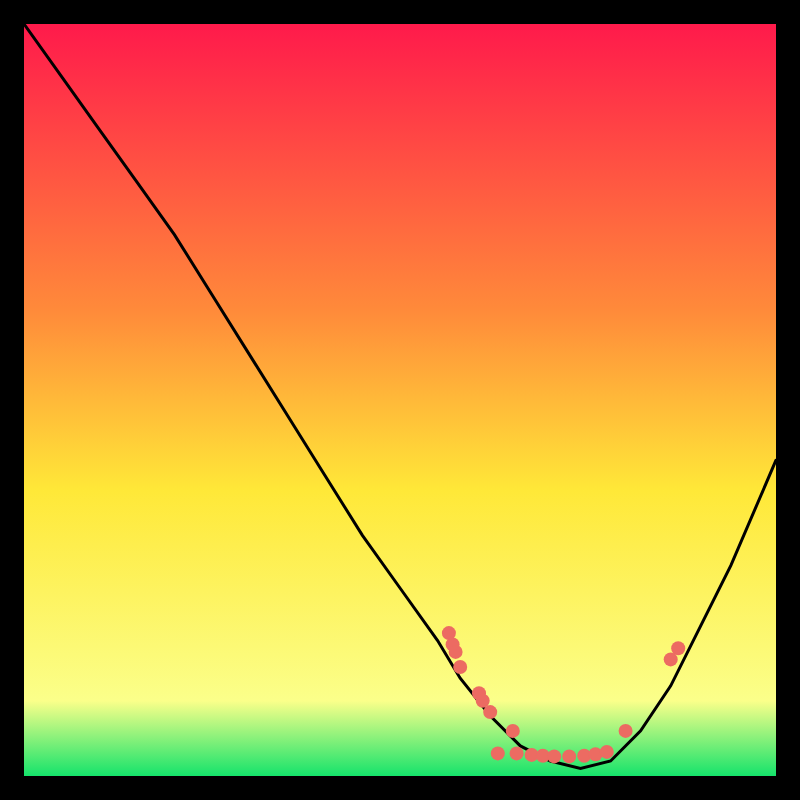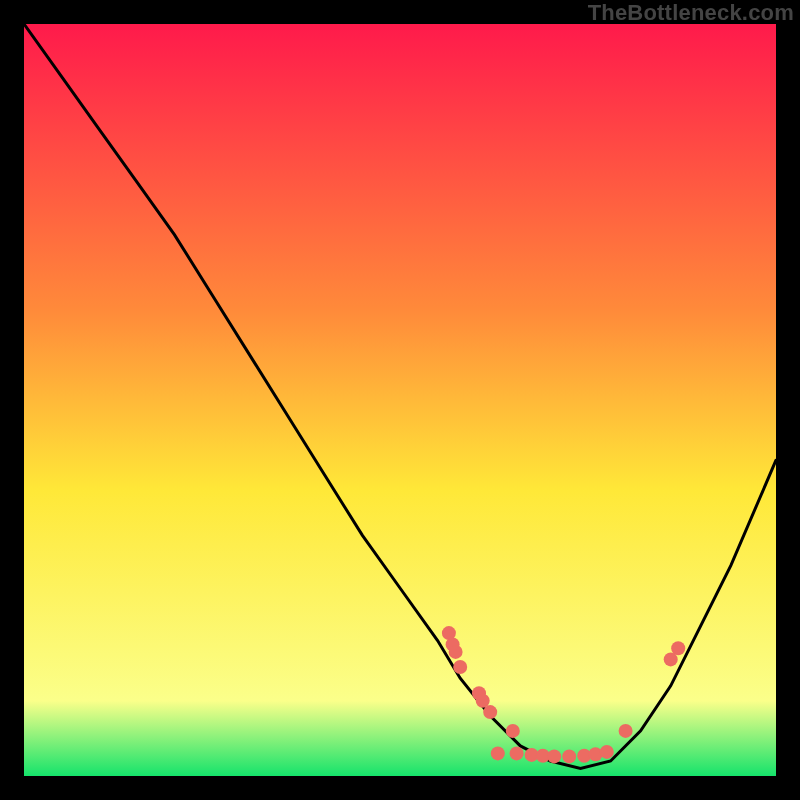--- a/index.html
+++ b/index.html
@@ -70,14 +70,13 @@
           <circle cx="545.2" cy="732.4" r="7" fill="#ec6b62"></circle>
           <circle cx="560.2" cy="731.7" r="7" fill="#ec6b62"></circle>
           <circle cx="571.5" cy="730.2" r="7" fill="#ec6b62"></circle>
           <circle cx="582.8" cy="727.9" r="7" fill="#ec6b62"></circle>
           <circle cx="601.6" cy="706.9" r="7" fill="#ec6b62"></circle>
           <circle cx="646.7" cy="635.4" r="7" fill="#ec6b62"></circle>
           <circle cx="654.2" cy="624.2" r="7" fill="#ec6b62"></circle>
         </g>
     </svg>
   </div>
-  <div class="watermark">TheBottleneck.com</div>
 </div>
 
 </body></html>

